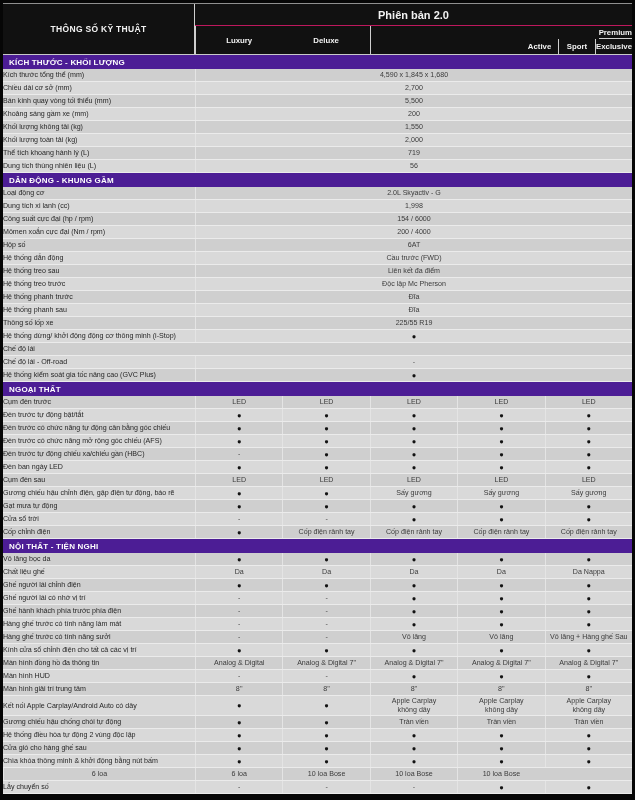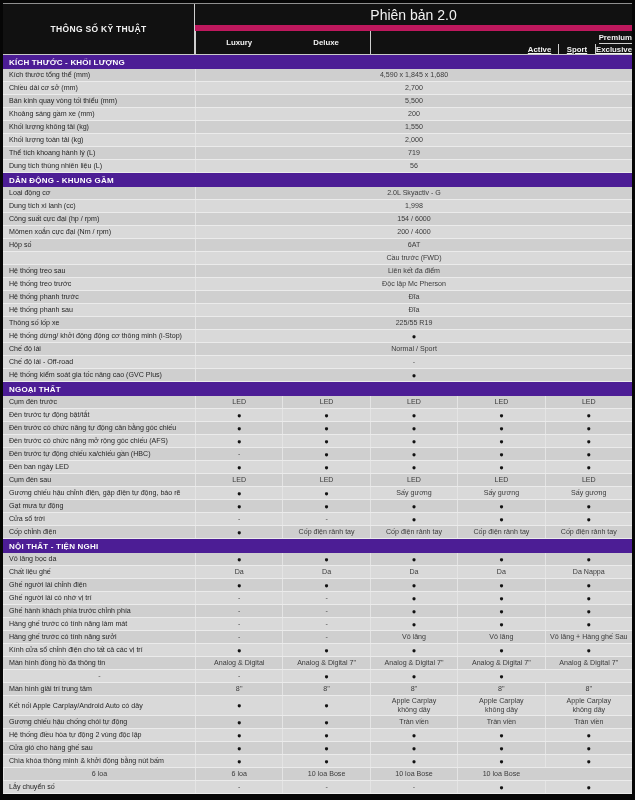--- a/index.html
+++ b/index.html
@@ -17,38 +17,38 @@
     box-sizing:border-box;
   }
   .h-title {
     display:flex; align-items:center; justify-content:center;
     font-weight:bold; font-size:8.5px; letter-spacing:.3px;
     border-right:1px solid #cfcfcf;
   }
   .h-right { display:flex; flex-direction:column; }
   .h-version {
     height:21px; display:flex; align-items:center; justify-content:center;
-    font-weight:normal; font-size:14px; border-bottom:6px solid #be185d;
+    font-weight:bold; font-size:11px; border-bottom:1px solid #be185d;
   }
   .h-sub { flex:1; display:grid; grid-template-columns:repeat(5,1fr); }
   .h-col {
     display:flex; align-items:center; justify-content:center;
     font-weight:bold; font-size:7.8px;
   }
   .h-col.lux { border-left:1px solid #cfcfcf; }
   .h-prem {
     grid-column:3 / 6; display:flex; flex-direction:column;
     border-left:1px solid #cfcfcf;
     align-items:flex-end;
   }
   .h-prem-label {
     height:12px; display:flex; align-items:center; justify-content:center;
     font-weight:bold; font-size:7.8px; border-bottom:1px solid #cfcfcf;
   }
-  .h-prem-cols { flex:1; display:grid; grid-template-columns:repeat(3,1fr);text-decoration:underline; }
+  .h-prem-cols { flex:1; display:grid; grid-template-columns:repeat(3,1fr); }
   .h-prem-cols > div {
     display:flex; align-items:center; justify-content:center;
     font-weight:bold; font-size:7.8px;
   }
   .h-prem-cols > div + div { border-left:1px solid #cfcfcf; }
   
   .secbar {
     height:14px; background:#4c1d95; color:#fdfdfd;
     font-weight:bold; font-size:8px; letter-spacing:.2px;
     display:flex; align-items:center; padding-left:6px;
@@ -56,21 +56,21 @@
   }
   
   .sec-rows .row:nth-child(odd)  { background:#cfcfcf; }
   .sec-rows .row:nth-child(even) { background:#d9d9d9; }
   .row {
     display:grid; grid-template-columns:192px repeat(5,1fr);
     min-height:13px; border-bottom:1px solid #ebebeb;
     box-sizing:border-box;
   }
   .label {
-    padding-left:6px; display:flex; align-items:center;
+    display:flex; align-items:center;
     font-size:7.1px; color:#262626; white-space:nowrap; overflow:hidden;
   }
   .cell {
     border-left:1px solid #e4e4e4;
     display:flex; align-items:center; justify-content:center;
     text-align:center; font-size:7.1px; line-height:8.5px;
     color:#3b3b3b; white-space:pre-line; padding:1px 2px;
     box-sizing:border-box;
   }
   .spanv { grid-column:2 / 7; }
@@ -151,20 +151,21 @@
         </div>
         <div class="row">
           <div class="label">Mômen xoắn cực đại (Nm / rpm)</div>
           <div class="cell spanv">200 / 4000</div>
         </div>
         <div class="row">
           <div class="label">Hộp số</div>
           <div class="cell spanv">6AT</div>
         </div>
         <div class="row">
+          <div class="label">Hệ thống dẫn động</div>
           <div class="cell spanv">Cầu trước (FWD)</div>
         </div>
         <div class="row">
           <div class="label">Hệ thống treo sau</div>
           <div class="cell spanv">Liên kết đa điểm</div>
         </div>
         <div class="row">
           <div class="label">Hệ thống treo trước</div>
           <div class="cell spanv">Độc lập Mc Pherson</div>
         </div>
@@ -179,21 +180,20 @@
         <div class="row">
           <div class="label">Thông số lốp xe</div>
           <div class="cell spanv">225/55 R19</div>
         </div>
         <div class="row">
           <div class="label">Hệ thống dừng/ khởi động động cơ thông minh (i-Stop)</div>
           <div class="cell spanv dot">●</div>
         </div>
         <div class="row">
           <div class="label">Chế độ lái</div>
-          <div class="cell spanv">Normal / Sport</div>
         </div>
         <div class="row">
           <div class="label">Chế độ lái - Off-road</div>
           <div class="cell spanv dash">-</div>
         </div>
         <div class="row">
           <div class="label">Hệ thống kiểm soát gia tốc nâng cao (GVC Plus)</div>
           <div class="cell spanv dot">●</div>
         </div>
       </div>
@@ -316,21 +316,21 @@
         </div>
         <div class="row">
           <div class="label">Ghế người lái có nhớ vị trí</div>
           <div class="cell dash">-</div>
           <div class="cell dash">-</div>
           <div class="cell dot">●</div>
           <div class="cell dot">●</div>
           <div class="cell dot">●</div>
         </div>
         <div class="row">
-          <div class="label">Ghế hành khách phía trước chỉnh phía</div>
+          <div class="label">Ghế hành khách phía trước phía điện</div>
           <div class="cell dash">-</div>
           <div class="cell dash">-</div>
           <div class="cell dot">●</div>
           <div class="cell dot">●</div>
           <div class="cell dot">●</div>
         </div>
         <div class="row">
           <div class="label">Hàng ghế trước có tính năng làm mát</div>
           <div class="cell dash">-</div>
           <div class="cell dash">-</div>
@@ -356,20 +356,21 @@
         </div>
         <div class="row">
           <div class="label">Màn hình đồng hồ đa thông tin</div>
           <div class="cell">Analog &amp; Digital</div>
           <div class="cell">Analog &amp; Digital 7"</div>
           <div class="cell">Analog &amp; Digital 7"</div>
           <div class="cell">Analog &amp; Digital 7"</div>
           <div class="cell">Analog &amp; Digital 7"</div>
         </div>
         <div class="row">
+          <div class="label">Màn hình HUD</div>
           <div class="cell dash">-</div>
           <div class="cell dash">-</div>
           <div class="cell dot">●</div>
           <div class="cell dot">●</div>
           <div class="cell dot">●</div>
         </div>
         <div class="row">
           <div class="label">Màn hình giải trí trung tâm</div>
           <div class="cell">8''</div>
           <div class="cell">8''</div>

